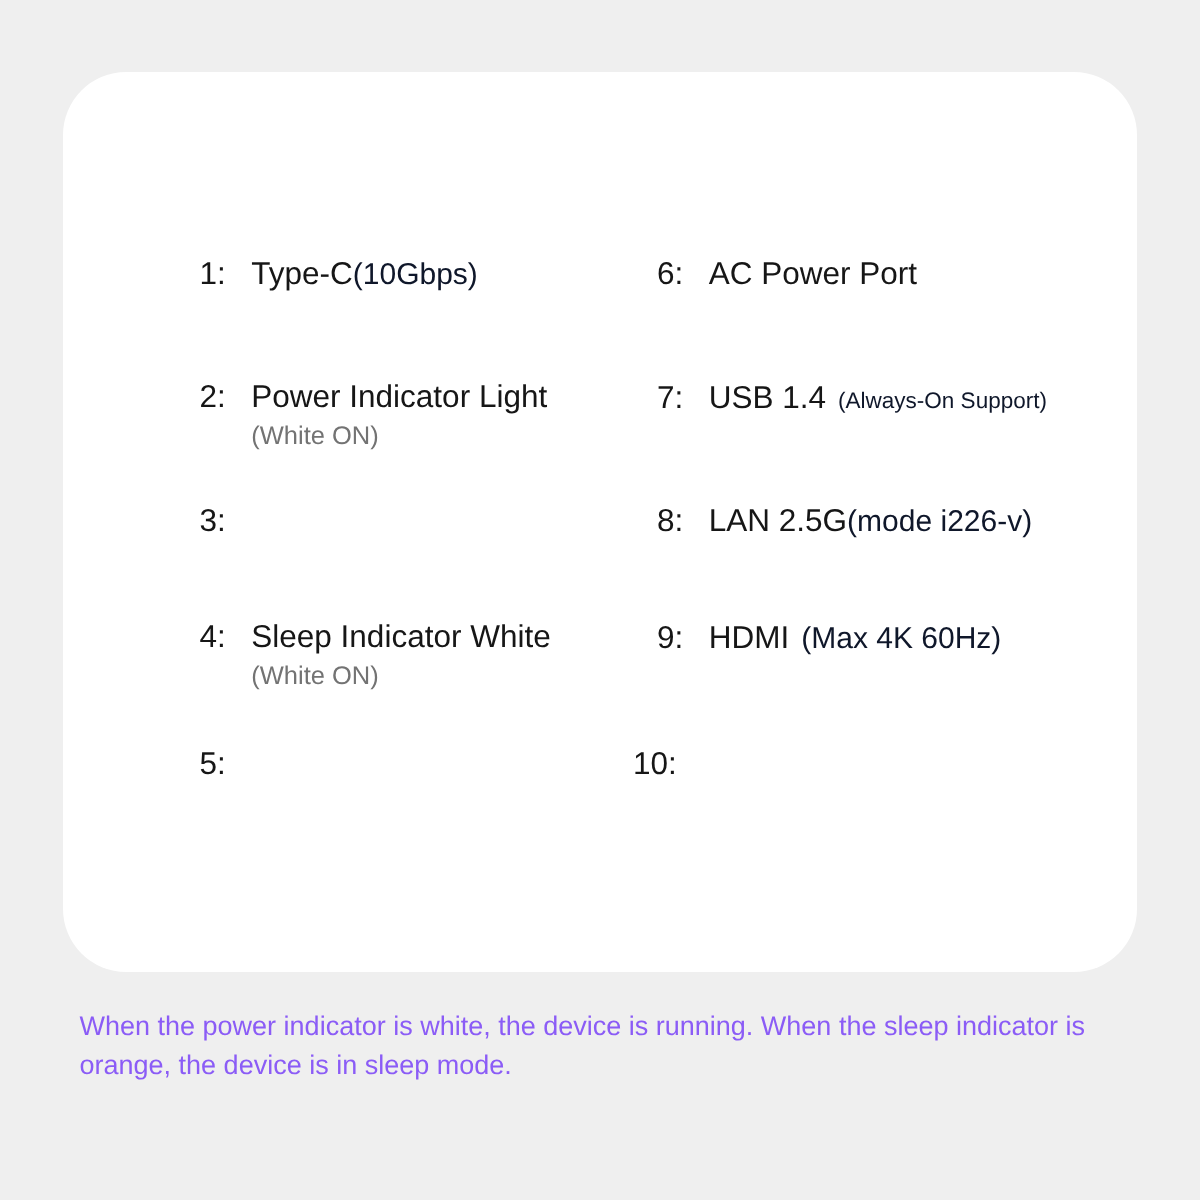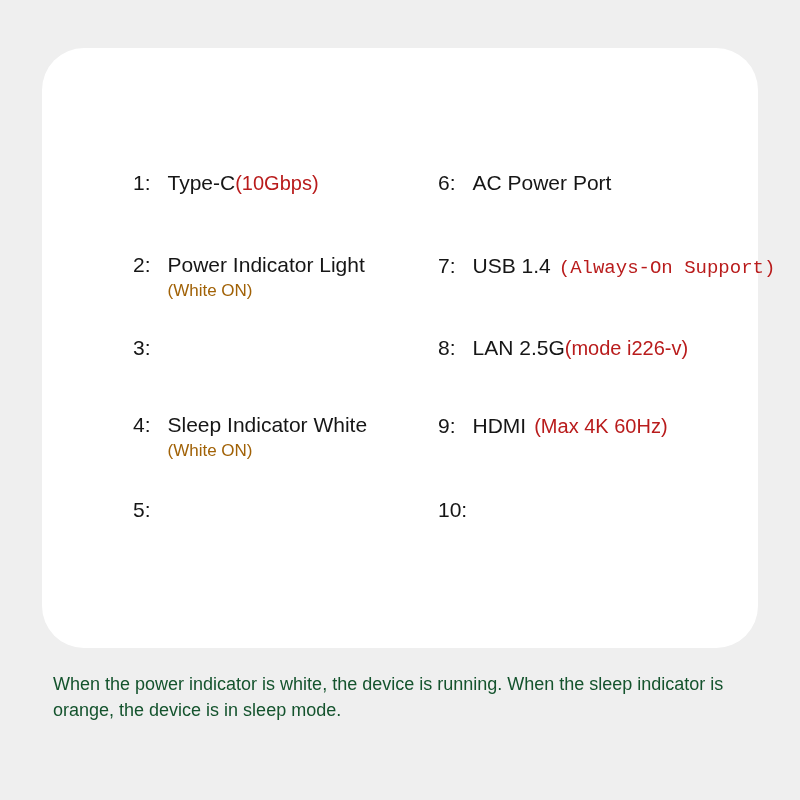--- a/index.html
+++ b/index.html
@@ -33,44 +33,43 @@
     align-items: flex-start;
     color: #161616;
     font-size: 21px;
     line-height: 28px;
     white-space: nowrap;
   }
   .num {
     margin-right: 17px;
   }
   .ann {
-    color: #b91c1c;
+    color: #0f172a;
     font-size: 20px;
   }
   .ann.sm {
-    font-size: 19px;
-    font-family: Liberation Mono, monospace;
+    font-size: 15px;
   }
   .gap {
     margin-left: 8px;
   }
   .sub {
     font-size: 17px;
     line-height: 22px;
-    color: #a16207;
+    color: #737373;
     margin-top: 1px;
   }
   .footer {
     position: absolute;
     left: 53px;
     top: 671px;
     width: 702px;
     font-size: 18px;
     line-height: 26px;
-    color: #14532d;
+    color: #8b5cf6;
   }
   .footer p {
     margin: 0;
     padding: 0;
   }
 </style>
 </head>
 <body>
 
 <div class="page">
@@ -128,21 +127,21 @@
       </div>
     </div>
 
     <div class="row" style="left:396px; top:364px;">
       <span class="num">9:</span>
       <div>
         <div class="main"><span class="lbl">HDMI</span><span class="ann gap">(Max 4K 60Hz)</span></div>
       </div>
     </div>
 
-    <div class="row" style="left:396px; top:448px;">
+    <div class="row" style="left:380px; top:448px;">
       <span class="num">10:</span>
     </div>
 
   </div>
 
   <div class="footer">
     <p>When the power indicator is white, the device is running. When the sleep indicator is orange, the device is in sleep mode.</p>
   </div>
 </div>
 

